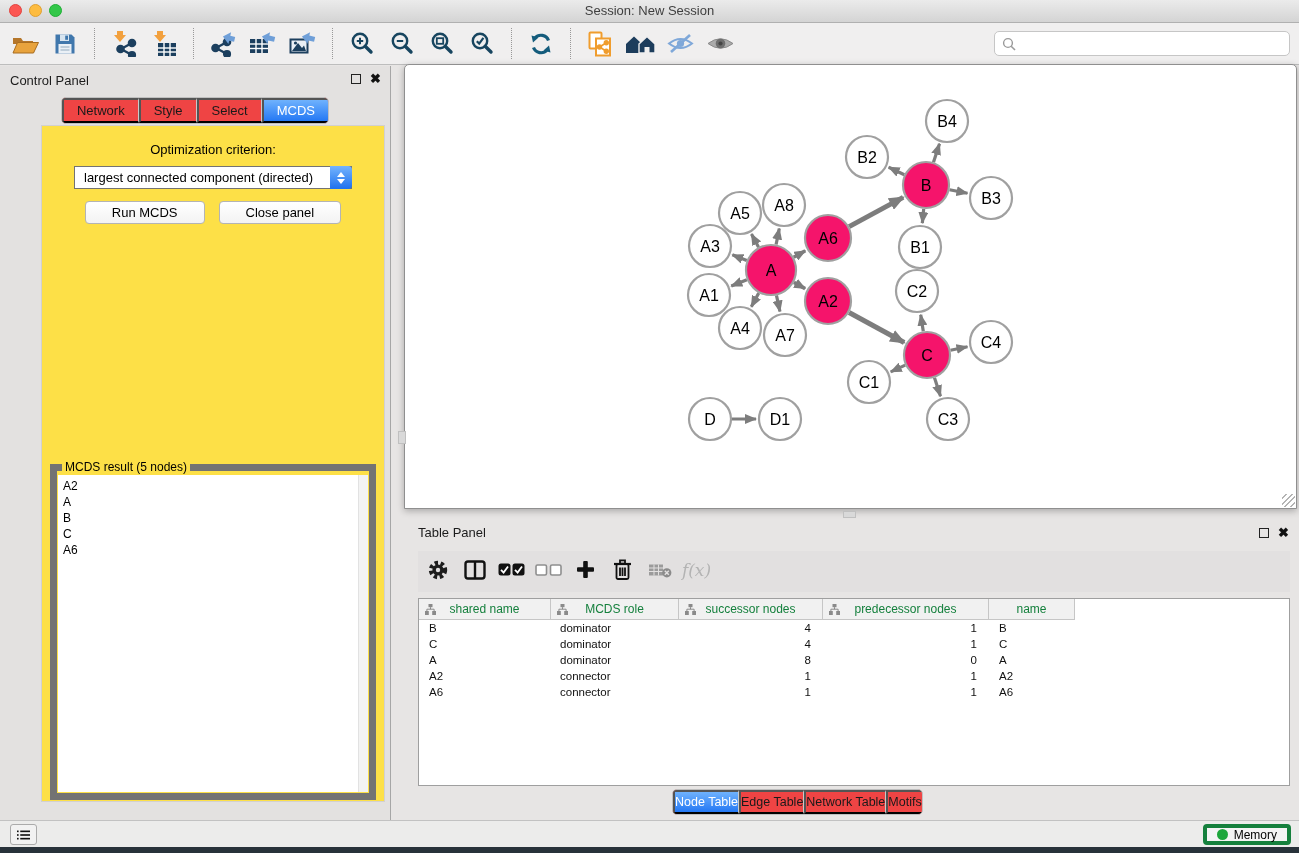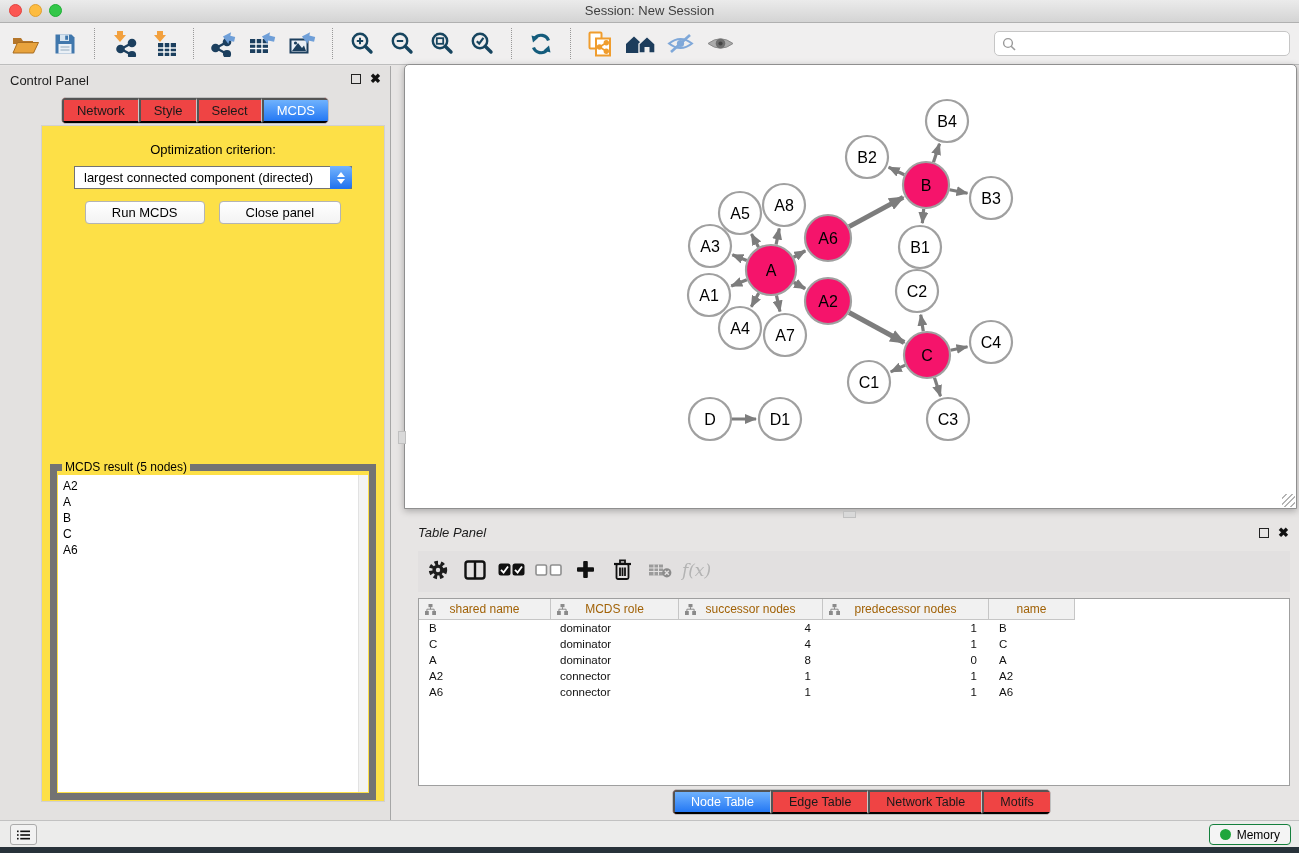--- a/index.html
+++ b/index.html
@@ -52,44 +52,44 @@
   .net-window{position:absolute;left:404px;top:64px;width:893px;height:445px;background:#fff;border:1px solid #8f8f8f;border-radius:5px 5px 0 0;box-shadow:0 2px 7px rgba(0,0,0,0.28);box-sizing:border-box;}
   .net-title{position:relative;height:21px;background:linear-gradient(#ededed,#dadada);border-bottom:1px solid #bcbcbc;border-radius:4px 4px 0 0;}
   .net-title .title{line-height:21px;text-align:center;font-size:13px;color:#2d2d2d;}
   .net-title .lights{top:4px;}
   .net-body{position:absolute;top:22px;left:0;right:0;bottom:0;overflow:hidden;}
   .grip{position:absolute;right:1px;bottom:1px;width:13px;height:13px;background:repeating-linear-gradient(135deg,transparent 0 2.5px,#b4b4b4 2.5px 4px);}
   .thumb-left{position:absolute;left:398px;top:431px;width:8px;height:13px;background:#d9d9d9;border:1px solid #c0c0c0;box-sizing:border-box;}
   .thumb-bottom{position:absolute;left:843px;top:511px;width:13px;height:7px;background:#d9d9d9;border:1px solid #c0c0c0;box-sizing:border-box;}
 
   
-  .tp-title{position:absolute;left:418px;top:525px;font-size:13px;color:#1c1c1c;font-style:italic;}
+  .tp-title{position:absolute;left:418px;top:525px;font-size:13px;color:#1c1c1c;}
   .tp-btns{position:absolute;right:10px;top:527px;display:flex;gap:9px;align-items:center;}
   .tp-toolbar{position:absolute;left:418px;top:551px;width:872px;height:41px;background:#e2e0e0;display:flex;padding-left:1px;box-sizing:border-box;}
   .tp-toolbar .tbtn{width:37px;height:37px;}
   .fx-label{font-style:italic;font-family:"DejaVu Serif","Liberation Serif",serif;font-size:17px;color:#b3b3b3;}
   .ntable{position:absolute;left:418px;top:598px;width:872px;height:188px;background:#fff;border:1px solid #9f9f9f;box-sizing:border-box;overflow:hidden;}
-  .thead{display:flex;height:21px;font-size:12px;color:#a16207;}
+  .thead{display:flex;height:21px;font-size:12px;color:#15803d;}
   .th{position:relative;background:#f1f1f1;border-right:1px solid #c6c6c6;border-bottom:1px solid #c6c6c6;display:flex;align-items:center;justify-content:center;box-sizing:border-box;}
   .th .tree-ic{position:absolute;left:6px;top:5px;}
   .trow{display:flex;height:16px;font-size:11.5px;color:#111;align-items:center;}
   .trow:first-of-type{margin-top:2px;}
   .td{box-sizing:border-box;white-space:nowrap;}
   .c1{width:132px;padding-left:10px;}
   .c2{width:128px;padding-left:9px;}
   .c3{width:144px;text-align:right;padding-right:12px;}
   .c4{width:166px;text-align:right;padding-right:12px;}
   .c5{width:86px;padding-left:10px;}
   .tp-tabs{position:absolute;left:672px;top:789px;}
-  .tp-tabs .tab{font-size:12.5px;padding:3px 16px;}
+  .tp-tabs .tab{font-size:12.5px;padding:3px 0;}
 
   
   .statusbar{position:absolute;left:0;top:820px;right:0;height:27px;background:#ececeb;border-top:1px solid #c2c2c2;box-sizing:border-box;}
   .list-btn{position:absolute;left:10px;top:3px;width:27px;height:21px;background:#f2f2f2;border:1px solid #ababab;border-radius:3px;display:flex;align-items:center;justify-content:center;cursor:pointer;}
-  .memory-btn{position:absolute;right:8px;top:3px;height:21px;padding:0 10px;background:#f4f4f4;border:1px solid #15803d;border-radius:4px;display:flex;align-items:center;gap:6px;font-size:12px;color:#000;cursor:pointer;font-family:"Liberation Sans",sans-serif;}
+  .memory-btn{position:absolute;right:8px;top:3px;height:21px;padding:0 10px;background:#f4f4f4;border:4px solid #15803d;border-radius:4px;display:flex;align-items:center;gap:6px;font-size:12px;color:#000;cursor:pointer;font-family:"Liberation Sans",sans-serif;}
   .gdot{width:11px;height:11px;border-radius:50%;background:#1ea63c;}
   .desktop-strip{position:absolute;left:0;top:847px;right:0;height:6px;background:#28323a;}
 </style>
 </head>
 <body>
 
 <div class="app">
 
   <div class="titlebar">
     <div class="lights">

